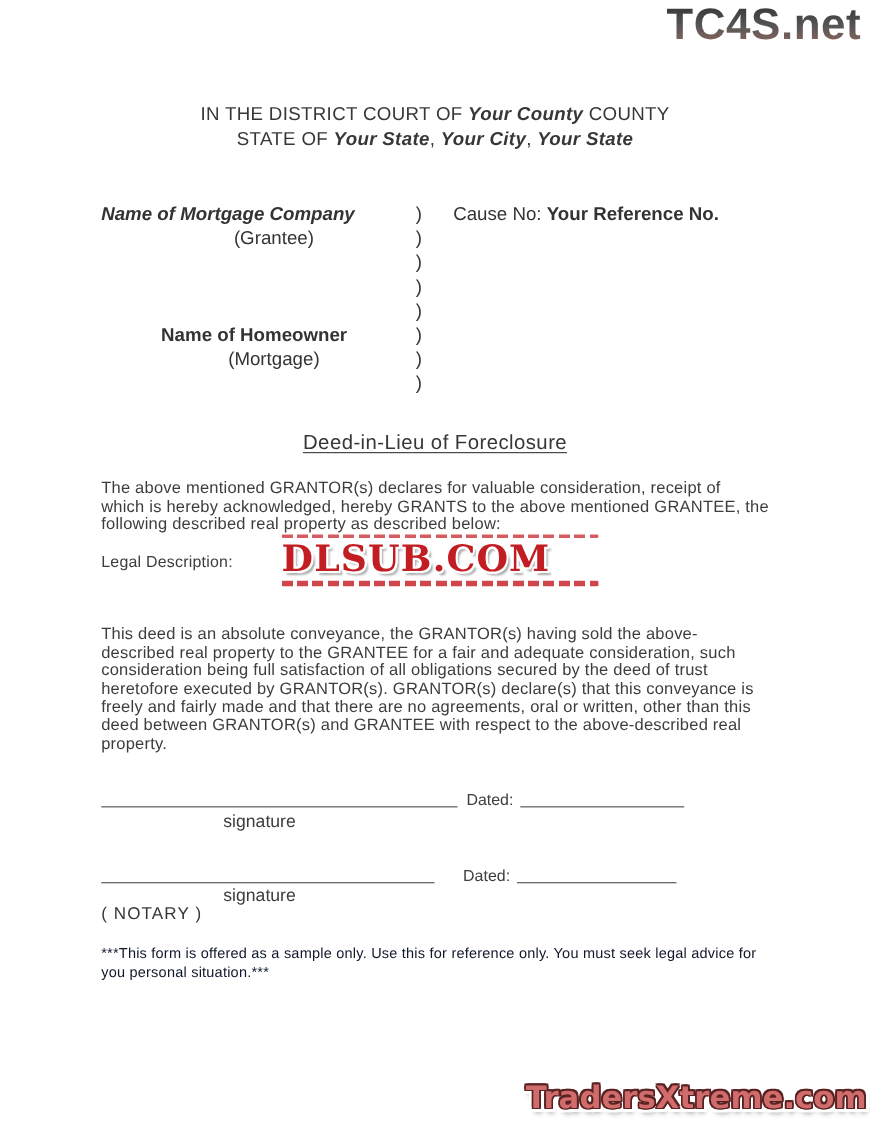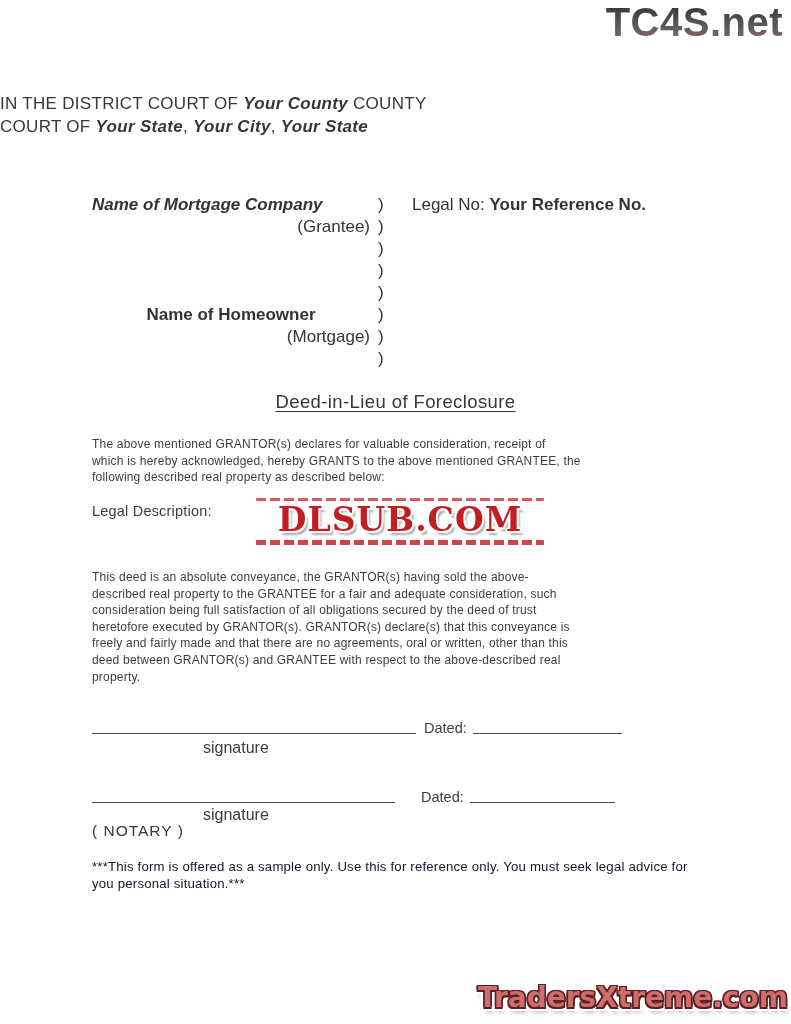--- a/index.html
+++ b/index.html
@@ -18,54 +18,54 @@
     font-size:40px; font-weight:800; letter-spacing:0.5px;
     font-family:"Liberation Sans", sans-serif;
     background:linear-gradient(180deg,#3a3a3a 15%, #565656 52%, #8e675d 92%);
     -webkit-background-clip:text; background-clip:text;
     -webkit-text-fill-color:transparent; color:#444;
   }
 
   
   .court-header {
     position:absolute; top:92px; left:0; right:0;
-    font-size:17px; line-height:23px;
+    text-align:center; font-size:17px; line-height:23px;
     letter-spacing:0.3px; color:#373737;
   }
 
   
   .caption {
-    position:absolute; top:194px; left:92px; width:620px;
+    position:absolute; top:184px; left:92px; width:620px;
     display:grid; grid-template-columns:278px 34px 1fr;
     grid-auto-rows:22px; font-size:17px; line-height:22px; color:#333;
   }
   .cap-left  { }
-  .cap-left.role { text-align:right; padding-left:36px; }
+  .cap-left.role { text-align:center; padding-left:36px; }
   .cap-paren { padding-left:8px; }
   .cap-right { padding-left:8px; }
 
   
   .doc-title {
     position:absolute; top:391px; left:0; right:0; text-align:center;
     font-size:18.5px; letter-spacing:0.4px; color:#373737;
   }
   .doc-title span { text-decoration:underline; text-underline-offset:3px; }
 
   .para {
     position:absolute; left:92px; width:660px;
-    font-size:12px; line-height:16.6px; letter-spacing:0.2px;
+    font-size:15px; line-height:16.6px; letter-spacing:0.2px;
     white-space:pre-line; color:#3d3d3d;
   }
   .para-1 { top:436px; }
   .para-2 { top:569px; }
 
   .legal-label { position:absolute; top:503px; left:92px; font-size:14.5px; letter-spacing:0.2px;text-align:center; }
 
   
-  .dlsub { position:absolute; left:256px; top:498px; width:288px; text-align:center; }
+  .dlsub { position:absolute; left:256px; top:486px; width:288px; text-align:left; }
   .dlsub-strip {
     height:3px; border-radius:1px; opacity:.75;
     background:repeating-linear-gradient(90deg,#c6262b 0 10px, rgba(255,255,255,0) 10px 14px);
   }
   .dlsub-strip.bottom { height:5px; margin-top:1px; opacity:.85; }
   .dlsub-text {
     font-family:"DejaVu Serif", serif; font-weight:bold;
     font-size:33px; line-height:38px; letter-spacing:1px; color:#c21d22;
     text-shadow:
       -2px 0 0 #fff, 2px 0 0 #fff, 0 -2px 0 #fff, 0 2px 0 #fff,
@@ -111,27 +111,27 @@
 </style>
 </head>
 <body>
 
 <div class="page">
 
   <div class="tc4s">TC4S.net</div>
 
   <div class="court-header">
     <div><span>IN THE DISTRICT COURT OF </span><span class="bi">Your County</span><span> COUNTY</span></div>
-    <div><span>COURT OF </span><span class="bi">Your State</span><span>, </span><span class="bi">Your City</span><span>, </span><span class="bi">Your State</span></div>
+    <div><span>STATE OF </span><span class="bi">Your State</span><span>, </span><span class="bi">Your City</span><span>, </span><span class="bi">Your State</span></div>
   </div>
 
   <div class="caption">
     <div class="cap-left bi">Name of Mortgage Company</div>
     <div class="cap-paren">)</div>
-    <div class="cap-right"><span>Legal No: </span><span class="b">Your Reference No.</span></div>
+    <div class="cap-right"><span>Cause No: </span><span class="b">Your Reference No.</span></div>
 
     <div class="cap-left role">(Grantee)</div>
     <div class="cap-paren">)</div>
     <div class="cap-right"></div>
 
     <div class="cap-left"></div>
     <div class="cap-paren">)</div>
     <div class="cap-right"></div>
 
     <div class="cap-left"></div>

